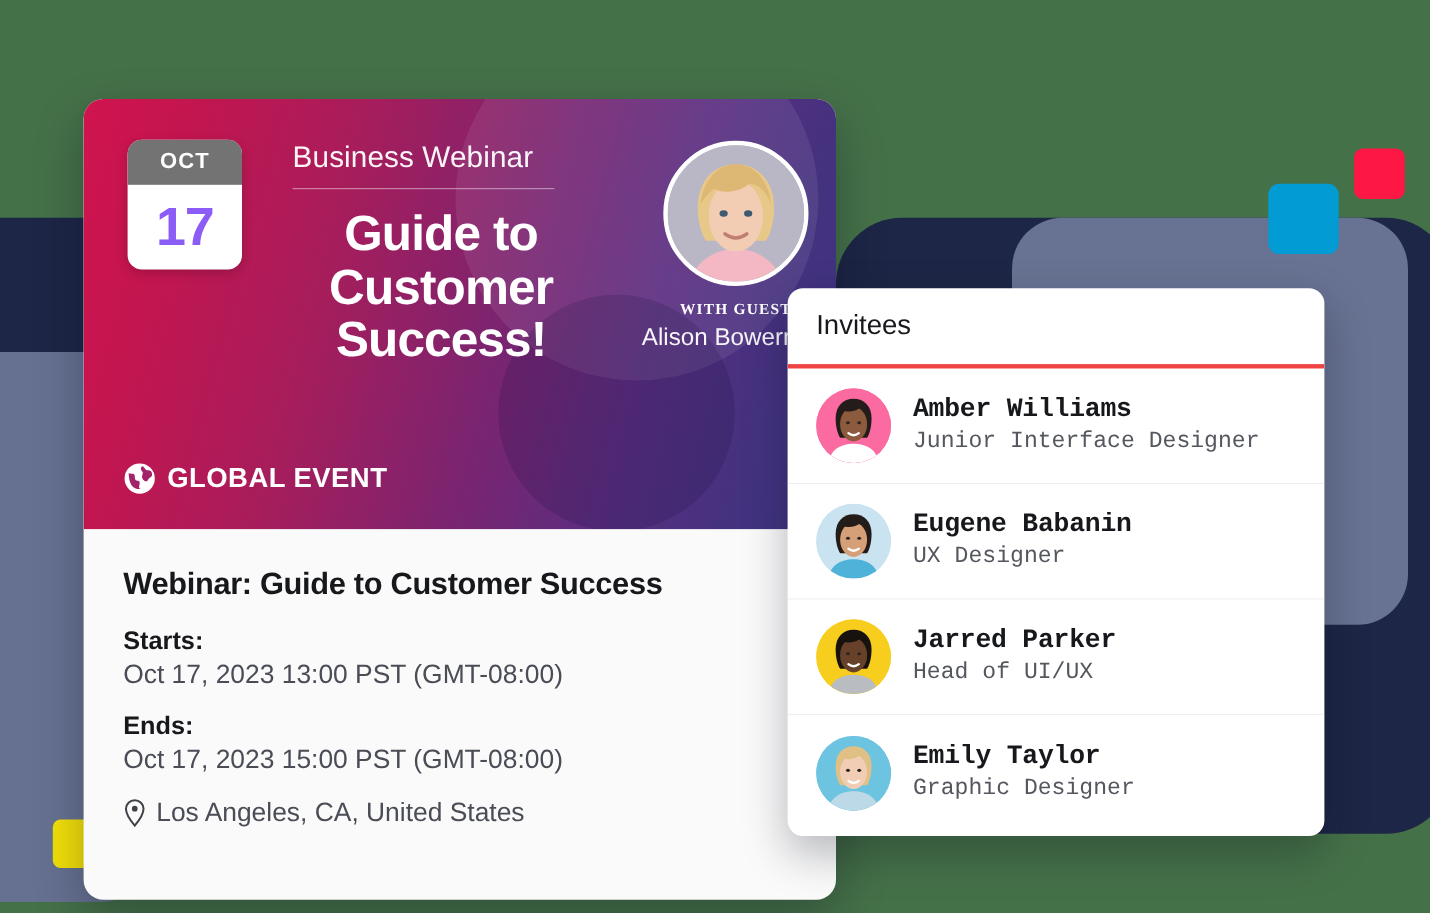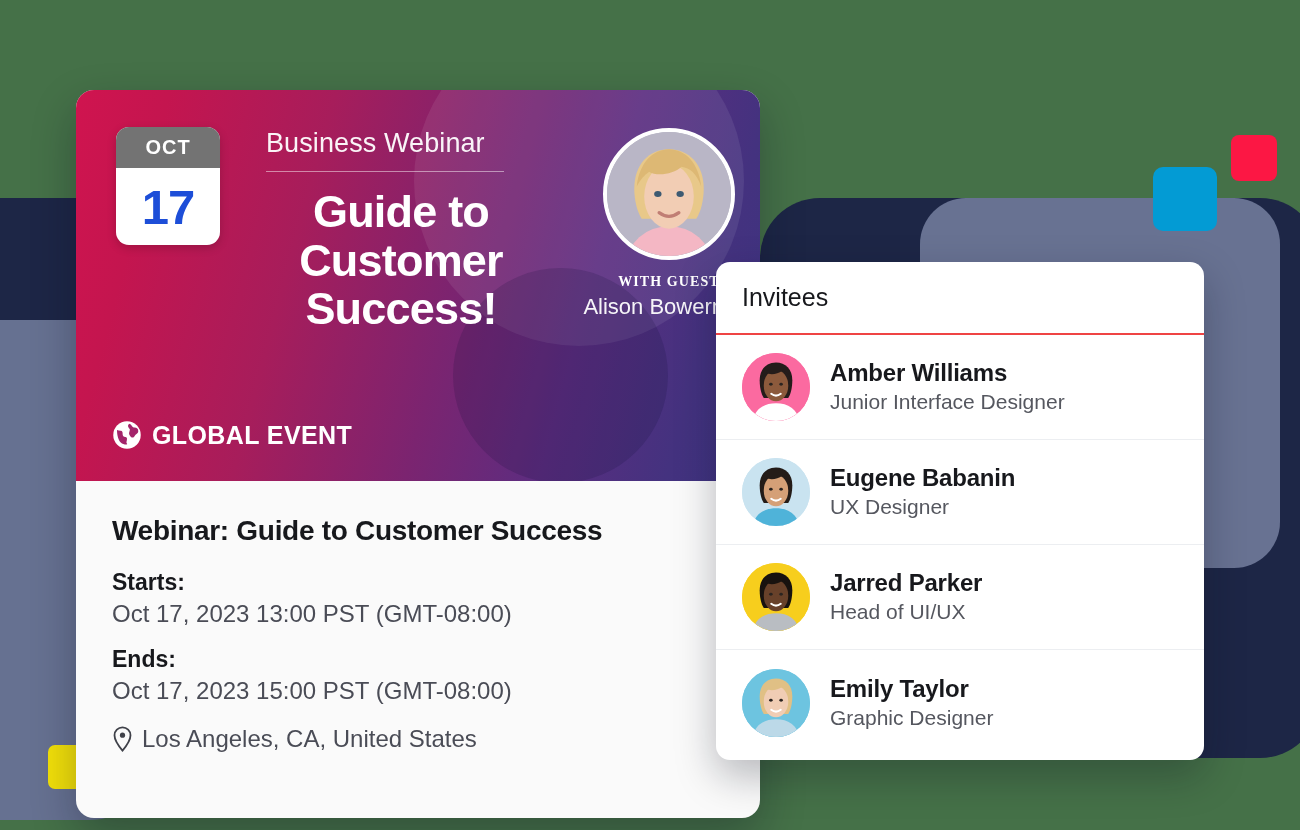--- a/index.html
+++ b/index.html
@@ -103,21 +103,21 @@
     background: #737373;
     color: #fff;
     font-size: 20px;
     font-weight: bold;
     letter-spacing: 1px;
     height: 41px;
     display: flex; align-items: center; justify-content: center;
   }
   #calendar-day {
     flex: 1;
-    color: #1d4ed8;
+    color: #8b5cf6;
     font-size: 49px;
     font-weight: bold;
     display: flex; align-items: center; justify-content: center;
     letter-spacing: -1px;
   }
 
   
   #banner-text { position: absolute; left: 190px; top: 38px; width: 270px; }
   #banner-kicker {
     color: rgba(255,255,255,0.95);
@@ -223,28 +223,28 @@
     width: 488px; height: 498px;
     background: #fff;
     border-radius: 14px;
     overflow: hidden;
     box-shadow: 0 16px 40px rgba(10,14,30,0.28);
   }
   #invitees-header {
     height: 73px;
     display: flex; align-items: center;
     padding: 0 26px;
-    border-bottom: 2px solid #ef4444;
+    border-bottom: 4px solid #ef4444;
   }
   #invitees-title {
     font-size: 25px;
     color: #17181c;
     font-weight: 400;
   }
-  #invitees-list { display: block; }
+  #invitees-list { display: block; font-family: Liberation Mono, monospace; }
   .invitee-row {
     display: flex; align-items: center;
     gap: 20px;
     padding: 0 26px;
     height: 105px;
     border-bottom: 1px solid #eceef1;
   }
   .invitee-row:last-child { border-bottom: none; }
   .invitee-avatar {
     width: 68px; height: 68px;

